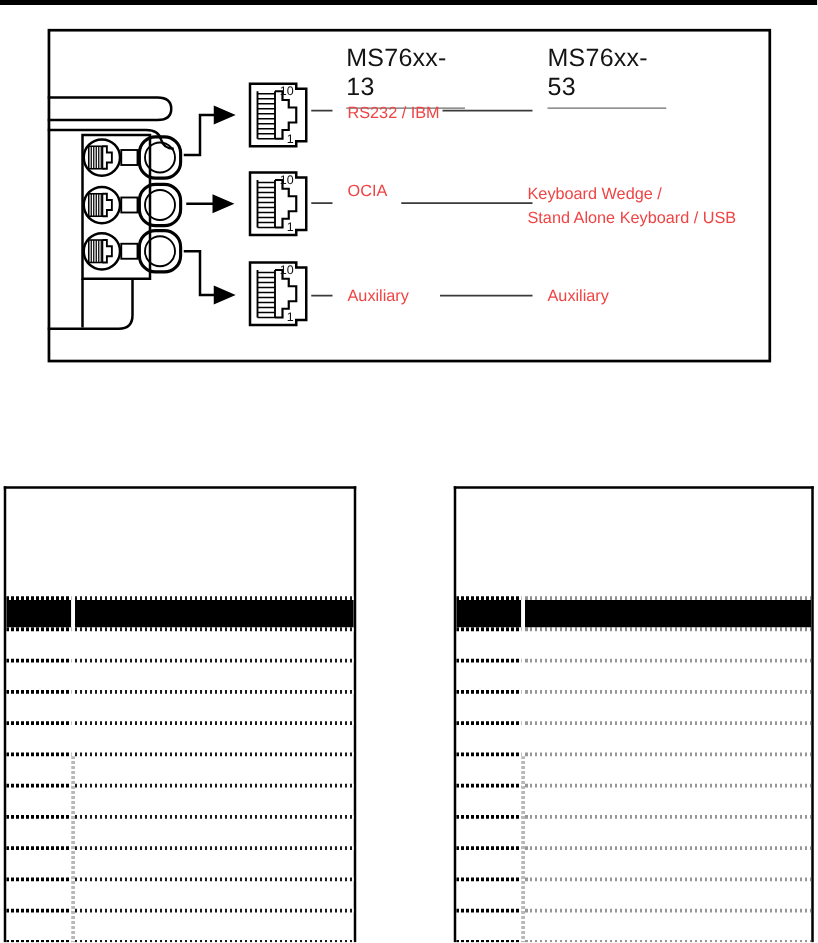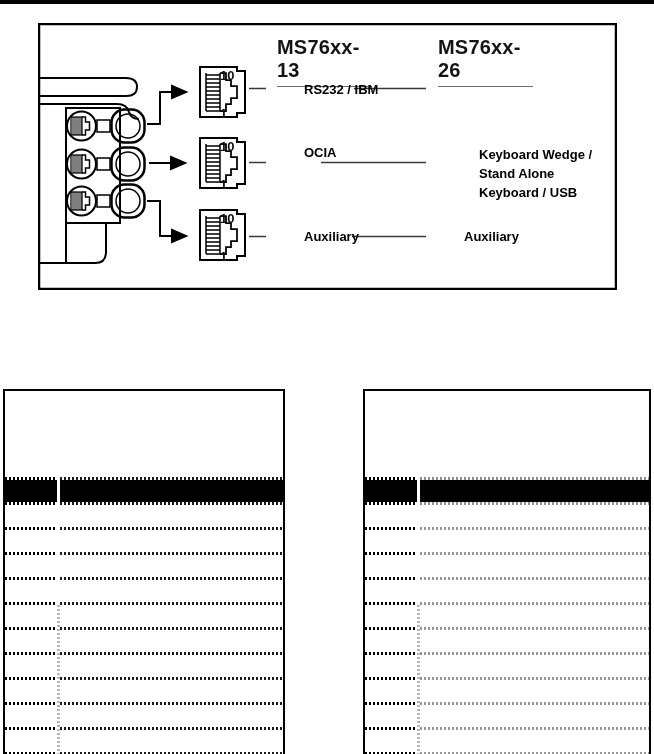--- a/index.html
+++ b/index.html
@@ -1,27 +1,27 @@
 <!DOCTYPE html>
 <html><head>
 <meta charset="utf-8">
 <style>
   html,body{margin:0;padding:0;background:#fff;}
   #page{position:relative;width:654px;height:754px;background:#ffffff;overflow:hidden;
         font-family:"Liberation Sans", sans-serif;color:#1c1c1c;}
-  .abs{position:absolute;font-weight:bold;}
+  .abs{position:absolute;}
   
   #top-strip{left:0;top:0;width:654px;height:4px;background:#000;}
   
   #diagram-box{left:38px;top:23px;width:579px;height:267px;}
   #diagram-box svg{position:absolute;left:0;top:0;}
   .heading{position:absolute;font-size:20px;color:#141414;letter-spacing:0.2px;
            display:inline-block;border-bottom:1.5px solid #6e6e6e;padding-bottom:4px;width:95px;}
-  .lbl{position:absolute;font-size:13px;color:#000000;line-height:19px;white-space:pre-line;margin-left:26px;}
-  .pin{position:absolute;font-size:13px;color:#111;width:15px;}
+  .lbl{position:absolute;font-size:13px;color:#ef4444;line-height:19px;white-space:pre-line;}
+  .pin{position:absolute;font-size:10px;color:#111;width:15px;text-align:right;}
   
   .spec-table{position:absolute;top:389px;height:365px;box-sizing:border-box;
               border:2px solid #000;border-bottom:none;background:#fff;overflow:hidden;}
   #t0{left:3px;width:282px;}
   #t1{left:363px;width:288px;}
   .spacer{height:86px;}
   .hsep,.rsep{display:flex;height:3px;}
   .hsep .sa{width:52px;background:repeating-linear-gradient(90deg,var(--hsL) 0 2px,#fff 2px 4px);}
   .hsep .sb{flex:1;margin-left:3px;background:repeating-linear-gradient(90deg,var(--hsR) 0 2px,#fff 2px 4px);}
   .rsep .sa{width:52px;background:repeating-linear-gradient(90deg,var(--sL) 0 2px,#fff 2px 4px);}
@@ -126,25 +126,25 @@
 
         <g stroke="#3a3a3a" stroke-width="1.5">
           <path d="M249,88.5 H266 M354,88.5 H426"></path>
           <path d="M249,162.5 H266 M321,162.5 H426"></path>
           <path d="M249,236.5 H266 M352,236.5 H426"></path>
         </g>
       </g>
     </svg>
 
     <span class="heading" style="left:239px;top:13px;">MS76xx-13</span>
-    <span class="heading" style="left:400px;top:13px;">MS76xx-26</span>
+    <span class="heading" style="left:400px;top:13px;">MS76xx-53</span>
 
     <span class="lbl" style="left:240px;top:57px;">RS232 / IBM</span>
     <span class="lbl" style="left:240px;top:120px;">OCIA</span>
-    <span class="lbl" style="left:415px;top:122px;">Keyboard Wedge /
+    <span class="lbl" style="left:384px;top:122px;">Keyboard Wedge /
 Stand Alone Keyboard / USB</span>
     <span class="lbl" style="left:240px;top:204px;">Auxiliary</span>
     <span class="lbl" style="left:400px;top:204px;">Auxiliary</span>
 
     <span class="pin" style="left:182px;top:45px;">10</span>
     <span class="pin" style="left:182px;top:83px;">1</span>
     <span class="pin" style="left:182px;top:116px;">10</span>
     <span class="pin" style="left:182px;top:154px;">1</span>
     <span class="pin" style="left:182px;top:188px;">10</span>
     <span class="pin" style="left:182px;top:226px;">1</span>

